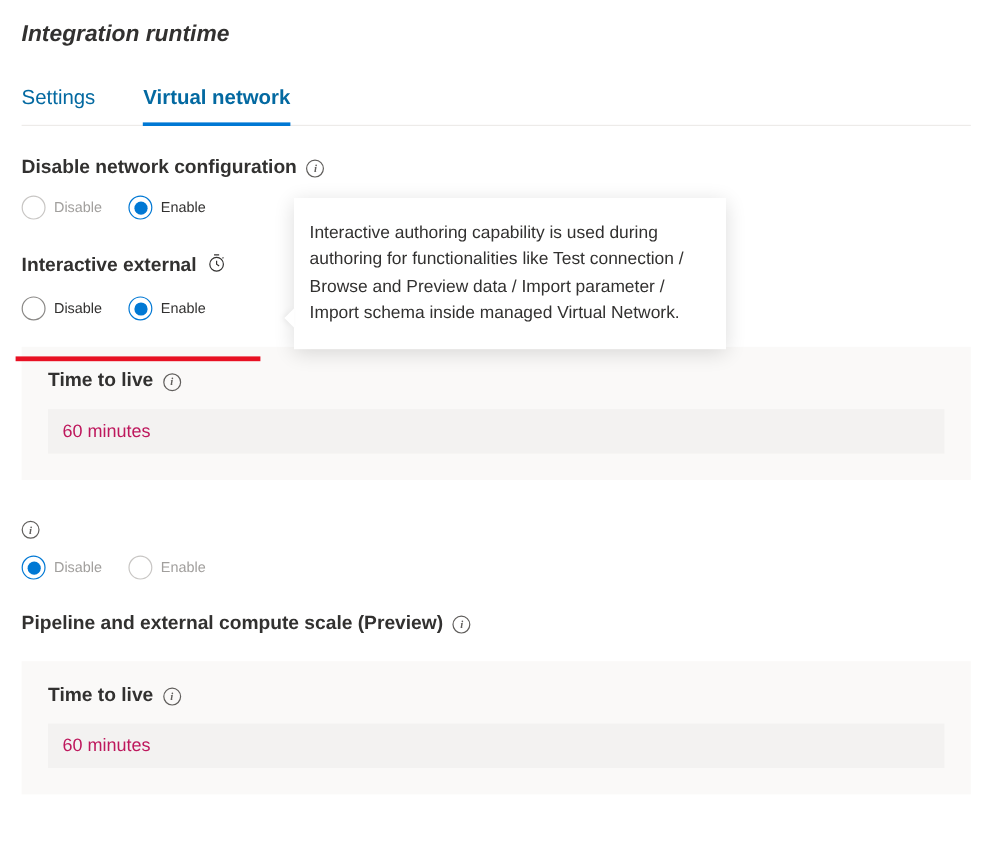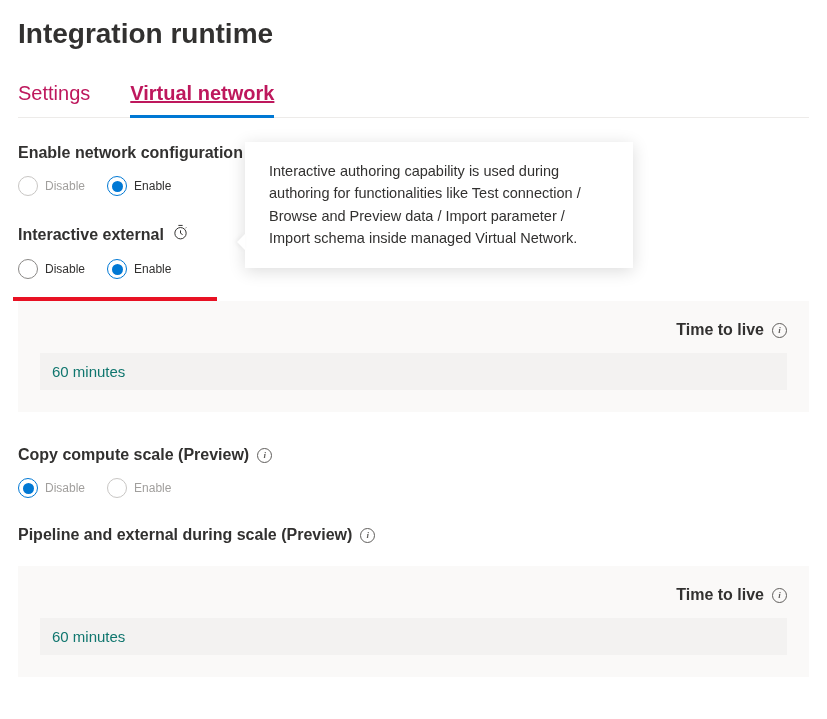--- a/index.html
+++ b/index.html
@@ -5,42 +5,42 @@
     * { box-sizing: border-box; margin: 0; padding: 0; }
     body {
       font-family: "Segoe UI", -apple-system, sans-serif;
       color: #323130;
       background: #fff;
       padding: 18px 18px 18px 18px;
       width: 827px;
       position: relative;
     }
     .page-title {
-      font-size: 28px;
+      font-size: 19px;
       font-weight: 600;
       margin-bottom: 28px;
+      font-style: italic;
     }
     .tabs {
       display: flex;
       gap: 40px;
       border-bottom: 1px solid #edebe9;
       margin-bottom: 26px;
     }
     .tab {
       padding: 4px 0 10px 0;
-      font-size: 20px;
-      color: #be185d;
+      font-size: 17px;
+      color: #0369a1;
       cursor: pointer;
       border-bottom: 3px solid transparent;
       margin-bottom: -1px;
     }
     .tab.active {
       font-weight: 600;
       border-bottom-color: #0078d4;
-      text-decoration: underline;
     }
     .section-label {
       font-size: 16px;
       font-weight: 600;
       margin-bottom: 14px;
       display: flex;
       align-items: center;
       gap: 8px;
     }
     .radio-row {
@@ -90,38 +90,37 @@
       padding: 20px 22px 22px 22px;
       margin-bottom: 34px;
     }
     .panel-label {
       font-size: 16px;
       font-weight: 600;
       display: flex;
       align-items: center;
       gap: 8px;
       margin-bottom: 14px;
-      justify-content: flex-end;
     }
     .panel-input {
       width: 100%;
       padding: 10px 12px;
       font-size: 15px;
       background: #f3f2f1;
       border: none;
-      color: #0f766e;
+      color: #be185d;
     }
     .tooltip {
       position: absolute;
       left: 245px;
-      top: 142px;
-      width: 388px;
+      top: 165px;
+      width: 360px;
       background: #fff;
       box-shadow: 0 3px 16px rgba(0,0,0,0.14);
-      padding: 18px 24px;
+      padding: 18px 13px;
       font-size: 14.5px;
       line-height: 1.55;
       color: #323130;
       z-index: 10;
     }
     .tooltip::before {
       content: "";
       position: absolute;
       left: -8px;
       top: 92px;
@@ -137,21 +136,21 @@
 <body>
 
 <h1 class="page-title">Integration runtime</h1>
 
 <div class="tabs">
   <div class="tab">Settings</div>
   <div class="tab active">Virtual network</div>
 </div>
 
 <div class="section-label">
-  <span>Enable network configuration</span>
+  <span>Disable network configuration</span>
   <span class="info-icon">i</span>
 </div>
 <div class="radio-row">
   <div class="radio-opt dim">
     <span class="radio-circle"></span>
     <span>Disable</span>
   </div>
   <div class="radio-opt sel">
     <span class="radio-circle"></span>
     <span>Enable</span>
@@ -183,36 +182,35 @@
 
 <div class="panel" style="margin-top:22px;">
   <div class="panel-label">
     <span>Time to live</span>
     <span class="info-icon">i</span>
   </div>
   <input class="panel-input" readonly="" value="60 minutes" style="">
 </div>
 
 <div class="section-label">
-  <span>Copy compute scale (Preview)</span>
   <span class="info-icon">i</span>
 </div>
 <div class="radio-row">
   <div class="radio-opt sel dim">
     <span class="radio-circle"></span>
     <span>Disable</span>
   </div>
   <div class="radio-opt dim">
     <span class="radio-circle"></span>
     <span>Enable</span>
   </div>
 </div>
 
 <div class="section-label" style="margin-bottom:22px;">
-  <span>Pipeline and external during scale (Preview)</span>
+  <span>Pipeline and external compute scale (Preview)</span>
   <span class="info-icon">i</span>
 </div>
 
 <div class="panel" style="margin-bottom:0;">
   <div class="panel-label">
     <span>Time to live</span>
     <span class="info-icon">i</span>
   </div>
   <input class="panel-input" readonly="" value="60 minutes" style="">
 </div>

